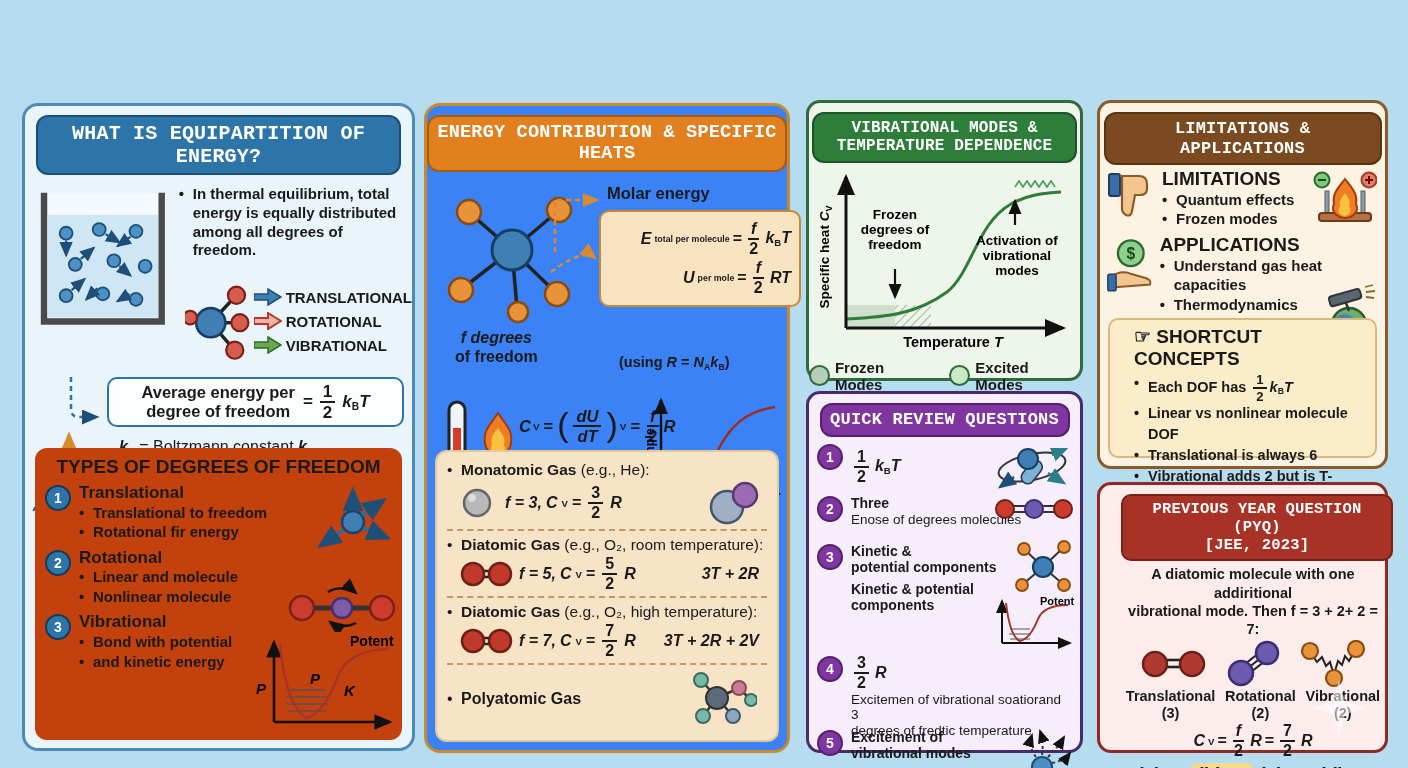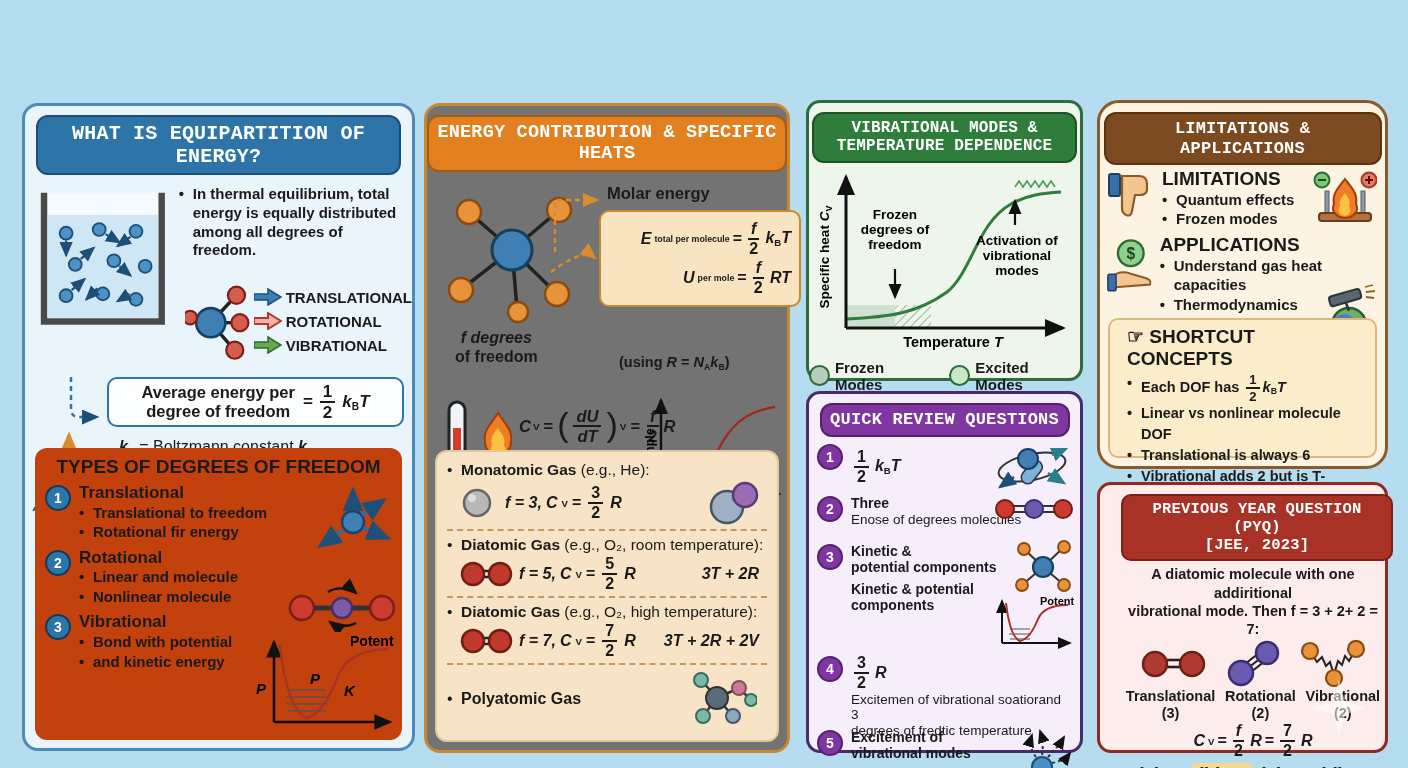--- a/index.html
+++ b/index.html
@@ -38,21 +38,21 @@
   .types h3{margin:2px 0 6px;text-align:center;font-size:19px;}
   .titem{display:flex;gap:8px;margin-bottom:7px;}
   .circ{flex:0 0 auto;width:22px;height:22px;border-radius:50%;background:#2d74a8;color:#fff;
         border:2px solid #123a5c;font-weight:bold;font-size:14px;display:flex;
         align-items:center;justify-content:center;margin-top:1px;}
   .circ.purple{background:#8036a0;border-color:#55216e;}
   .tname{font-weight:bold;font-size:17px;line-height:1.1;}
   .tbul{font-size:15px;font-weight:600;line-height:1.3;}
   .ticon{position:absolute;right:4px;}
   
-  #p2{left:424px;top:103px;width:366px;height:650px;background:#737373;border:3px solid #c8882e;}
+  #p2{left:424px;top:103px;width:366px;height:650px;background:#3b82f6;border:3px solid #c8882e;}
   #p2 .hdr{background:#e2801f;border:2px solid #a85c12;width:340px;font-size:18.5px;}
   .p2top{position:relative;height:228px;}
   .p2mol{position:absolute;left:6px;top:12px;}
   .fcap{position:absolute;left:28px;top:152px;font-size:16px;font-weight:bold;text-align:center;line-height:1.2;}
   .molar{position:absolute;left:180px;top:8px;font-size:16.5px;font-weight:bold;}
   .fbox{position:absolute;left:172px;top:34px;width:182px;background:#f9e4c2;border:2.5px solid #c8882e;
         border-radius:10px;padding:6px 8px;font-size:16px;}
   .fline{display:flex;align-items:center;justify-content:flex-end;gap:3px;margin:3px 0;}
   .using{position:absolute;left:192px;top:178px;font-size:14.5px;font-weight:600;}
   .p2mid{position:relative;height:120px;}
@@ -78,27 +78,27 @@
   .legdot{width:17px;height:17px;border-radius:50%;border:2px solid #2e6b3a;}
   
   #p4{left:806px;top:391px;width:277px;height:362px;background:#f6eefa;border:3px solid #4a2a6b;border-radius:14px;}
   #p4 .hdr{background:#8036a0;border:2px solid #55216e;width:230px;font-size:17px;}
   .qitem{display:flex;gap:8px;padding:2px 8px;position:relative;}
   .qbold{font-weight:bold;font-size:14px;line-height:1.15;}
   .qsub{font-size:13.5px;font-weight:500;line-height:1.15;margin-top:1px;}
   .qicon{position:absolute;right:6px;top:0;}
   .qfrac{display:flex;align-items:center;gap:3px;font-size:16px;}
   
-  #p5{left:1097px;top:100px;width:291px;height:369px;background:#fdf3e2;border:3px solid #8a5a2a;border-radius:22px;}
+  #p5{left:1097px;top:100px;width:291px;height:369px;background:#fdf3e2;border:3px solid #8a5a2a;border-radius:14px;}
   #p5 .hdr{background:#7b4a20;border:2px solid #5a340f;width:258px;font-size:17px;}
   .lrow{display:flex;gap:6px;padding:0 6px;position:relative;}
   .ltitle{font-weight:bold;font-size:19px;line-height:1.1;}
   .lbul{font-size:15px;font-weight:600;line-height:1.3;}
   .shortcut{position:absolute;left:8px;right:8px;bottom:8px;height:140px;background:#fbecca;
-            border:2px solid #d9b97e;border-radius:10px;padding:4px 17px;box-sizing:border-box;margin-top:16px;}
+            border:2px solid #d9b97e;border-radius:10px;padding:4px 24px;box-sizing:border-box;margin-top:16px;}
   .shortcut h3{margin:1px 0 3px;font-size:19px;}
   .scb{font-size:14.5px;font-weight:600;line-height:1.45;}
   
   #p6{left:1097px;top:482px;width:291px;height:271px;background:#fceceb;border:3px solid #8e2a22;border-radius:14px;padding-left:21px;}
   #p6 .hdr{background:#a93226;border:2px solid #7c1f16;width:252px;font-size:15.5px;border-radius:10px;}
   .question{font-size:14.5px;font-weight:600;text-align:center;line-height:1.25;margin:2px 4px;}
   .molrow{display:flex;justify-content:space-around;align-items:center;height:48px;padding:0 8px;}
   .modelabels{display:flex;justify-content:space-around;text-align:center;font-size:14.5px;
               font-weight:600;line-height:1.15;}
   .pyqfml{display:flex;justify-content:center;align-items:center;gap:3px;font-size:16px;margin-top:2px;}

